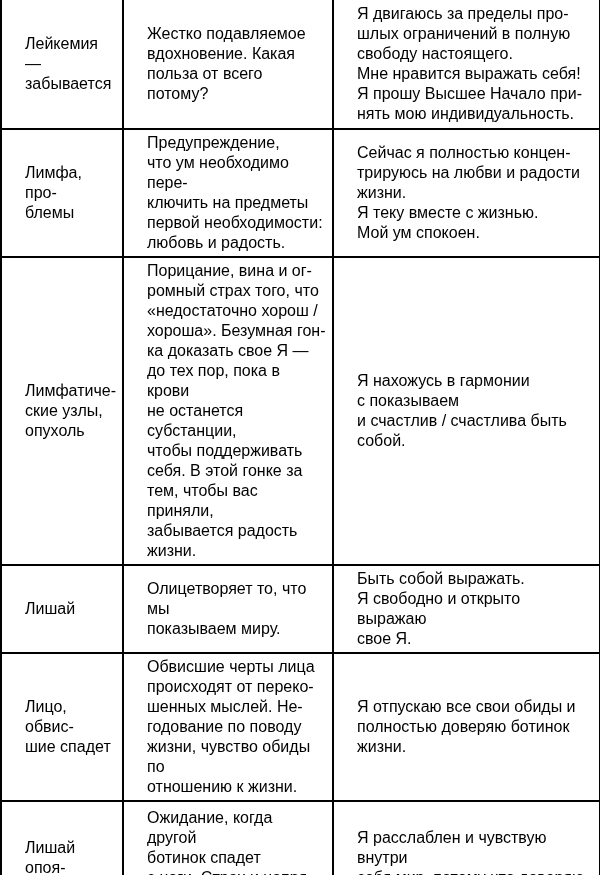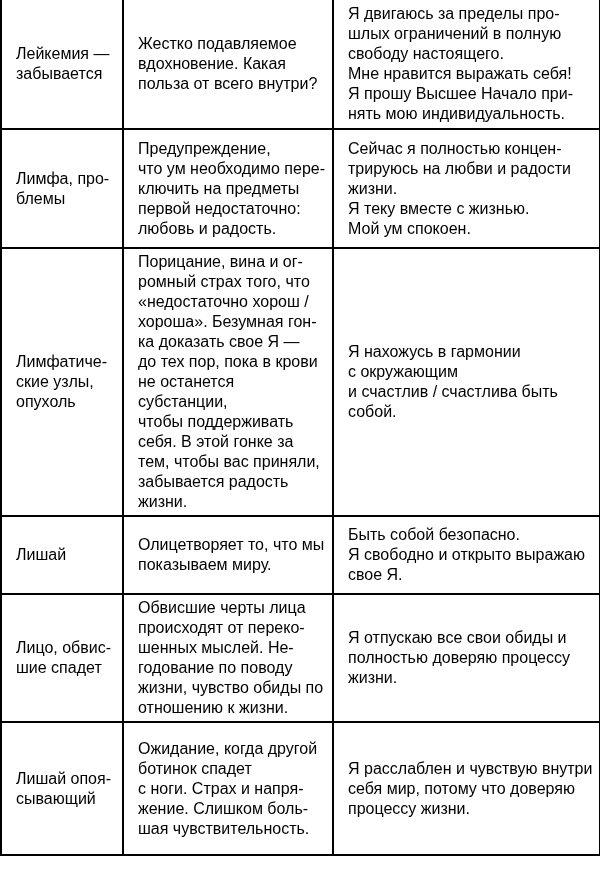--- a/index.html
+++ b/index.html
@@ -19,21 +19,21 @@
     border-collapse: collapse;
     table-layout: fixed;
     width: 599px;
   }
   table.affirmations td {
     border: 2px solid #000000;
     vertical-align: middle;
     text-align: left;
     font-size: 16px;
     line-height: 20px;
-    padding: 3px 6px 3px 14px;
+    padding: 3px 6px 3px 23px;
     white-space: pre-line;
     overflow: hidden;
     color: #000000;
   }
   
   table.affirmations tr:first-child td { border-top: none; }
 
   col.c1 { width: 122px; }
   col.c2 { width: 210px; }
   col.c3 { width: 267px; }
@@ -55,35 +55,35 @@
       <col class="c1">
         <col class="c2">
         <col class="c3">
     </colgroup>
     <tbody>
       <tr>
         <td>Лейкемия —
 забывается</td>
         <td>Жестко подавляемое
 вдохновение. Какая
-польза от всего внутри?</td>
+польза от всего потому?</td>
         <td>Я двигаюсь за пределы про-
 шлых ограничений в полную
 свободу настоящего.
 Мне нравится выражать себя!
 Я прошу Высшее Начало при-
 нять мою индивидуальность.</td>
       </tr>
       <tr>
         <td>Лимфа, про-
 блемы</td>
         <td>Предупреждение,
 что ум необходимо пере-
 ключить на предметы
-первой недостаточно:
+первой необходимости:
 любовь и радость.</td>
         <td>Сейчас я полностью концен-
 трируюсь на любви и радости
 жизни.
 Я теку вместе с жизнью.
 Мой ум спокоен.</td>
       </tr>
       <tr>
         <td>Лимфатиче-
 ские узлы,
@@ -94,43 +94,43 @@
 хороша». Безумная гон-
 ка доказать свое Я —
 до тех пор, пока в крови
 не останется субстанции,
 чтобы поддерживать
 себя. В этой гонке за
 тем, чтобы вас приняли,
 забывается радость
 жизни.</td>
         <td>Я нахожусь в гармонии
-с окружающим
+с показываем
 и счастлив / счастлива быть
 собой.</td>
       </tr>
       <tr>
         <td>Лишай</td>
         <td>Олицетворяет то, что мы
 показываем миру.</td>
-        <td>Быть собой безопасно.
+        <td>Быть собой выражать.
 Я свободно и открыто выражаю
 свое Я.</td>
       </tr>
       <tr>
         <td>Лицо, обвис-
 шие спадет</td>
         <td>Обвисшие черты лица
 происходят от переко-
 шенных мыслей. Не-
 годование по поводу
 жизни, чувство обиды по
 отношению к жизни.</td>
         <td>Я отпускаю все свои обиды и
-полностью доверяю процессу
+полностью доверяю ботинок
 жизни.</td>
       </tr>
       <tr>
         <td>Лишай опоя-
 сывающий</td>
         <td>Ожидание, когда другой
 ботинок спадет
 с ноги. Страх и напря-
 жение. Слишком боль-
 шая чувствительность.</td>

